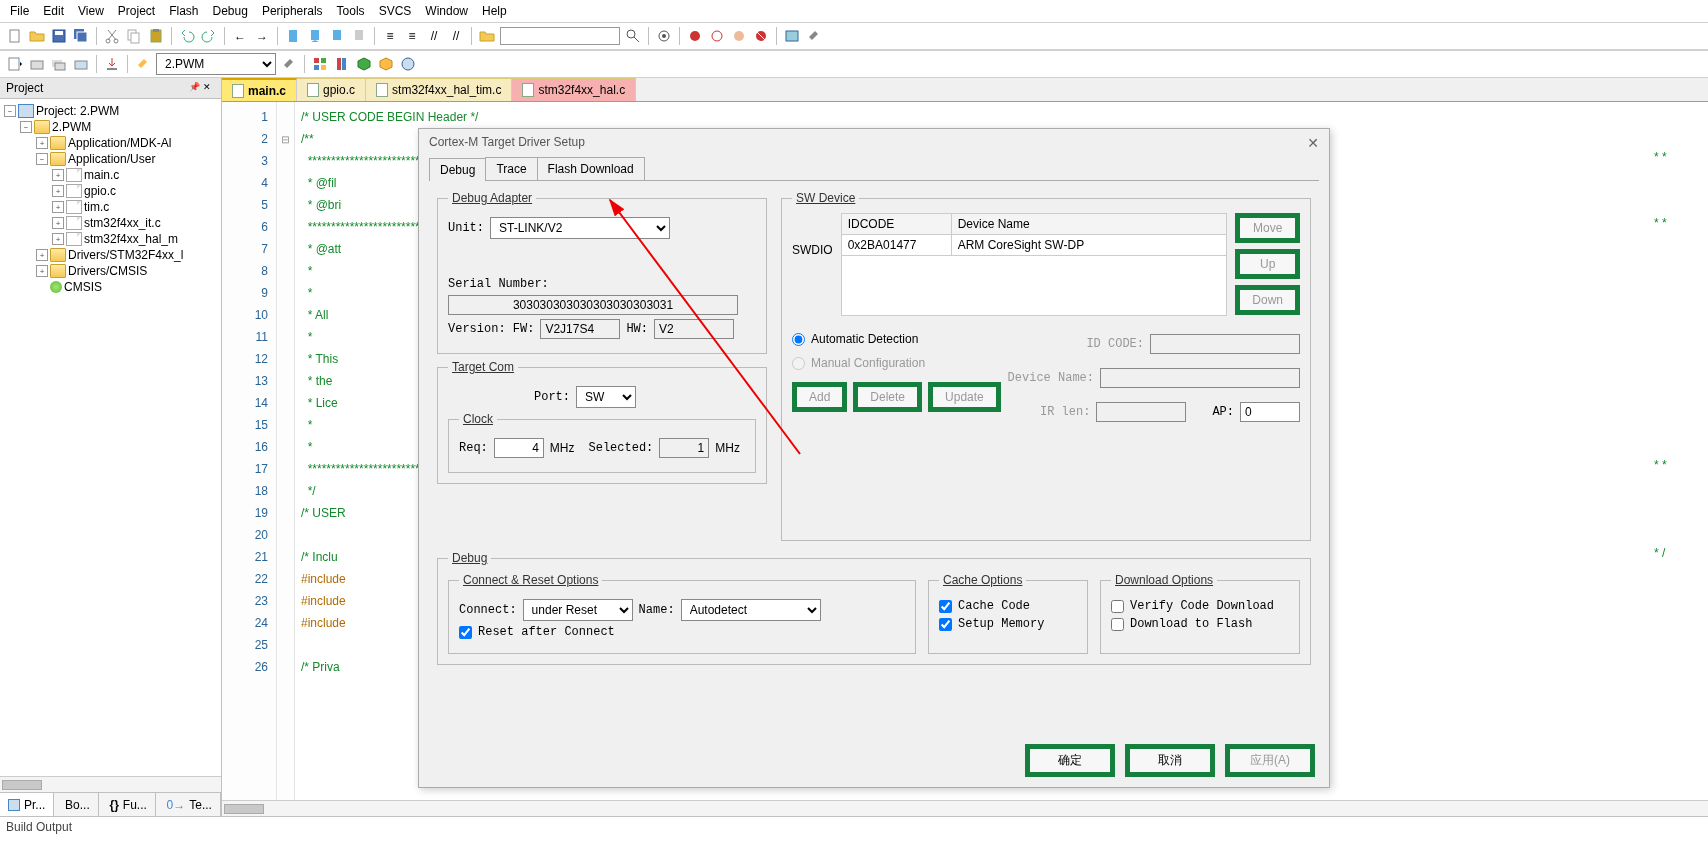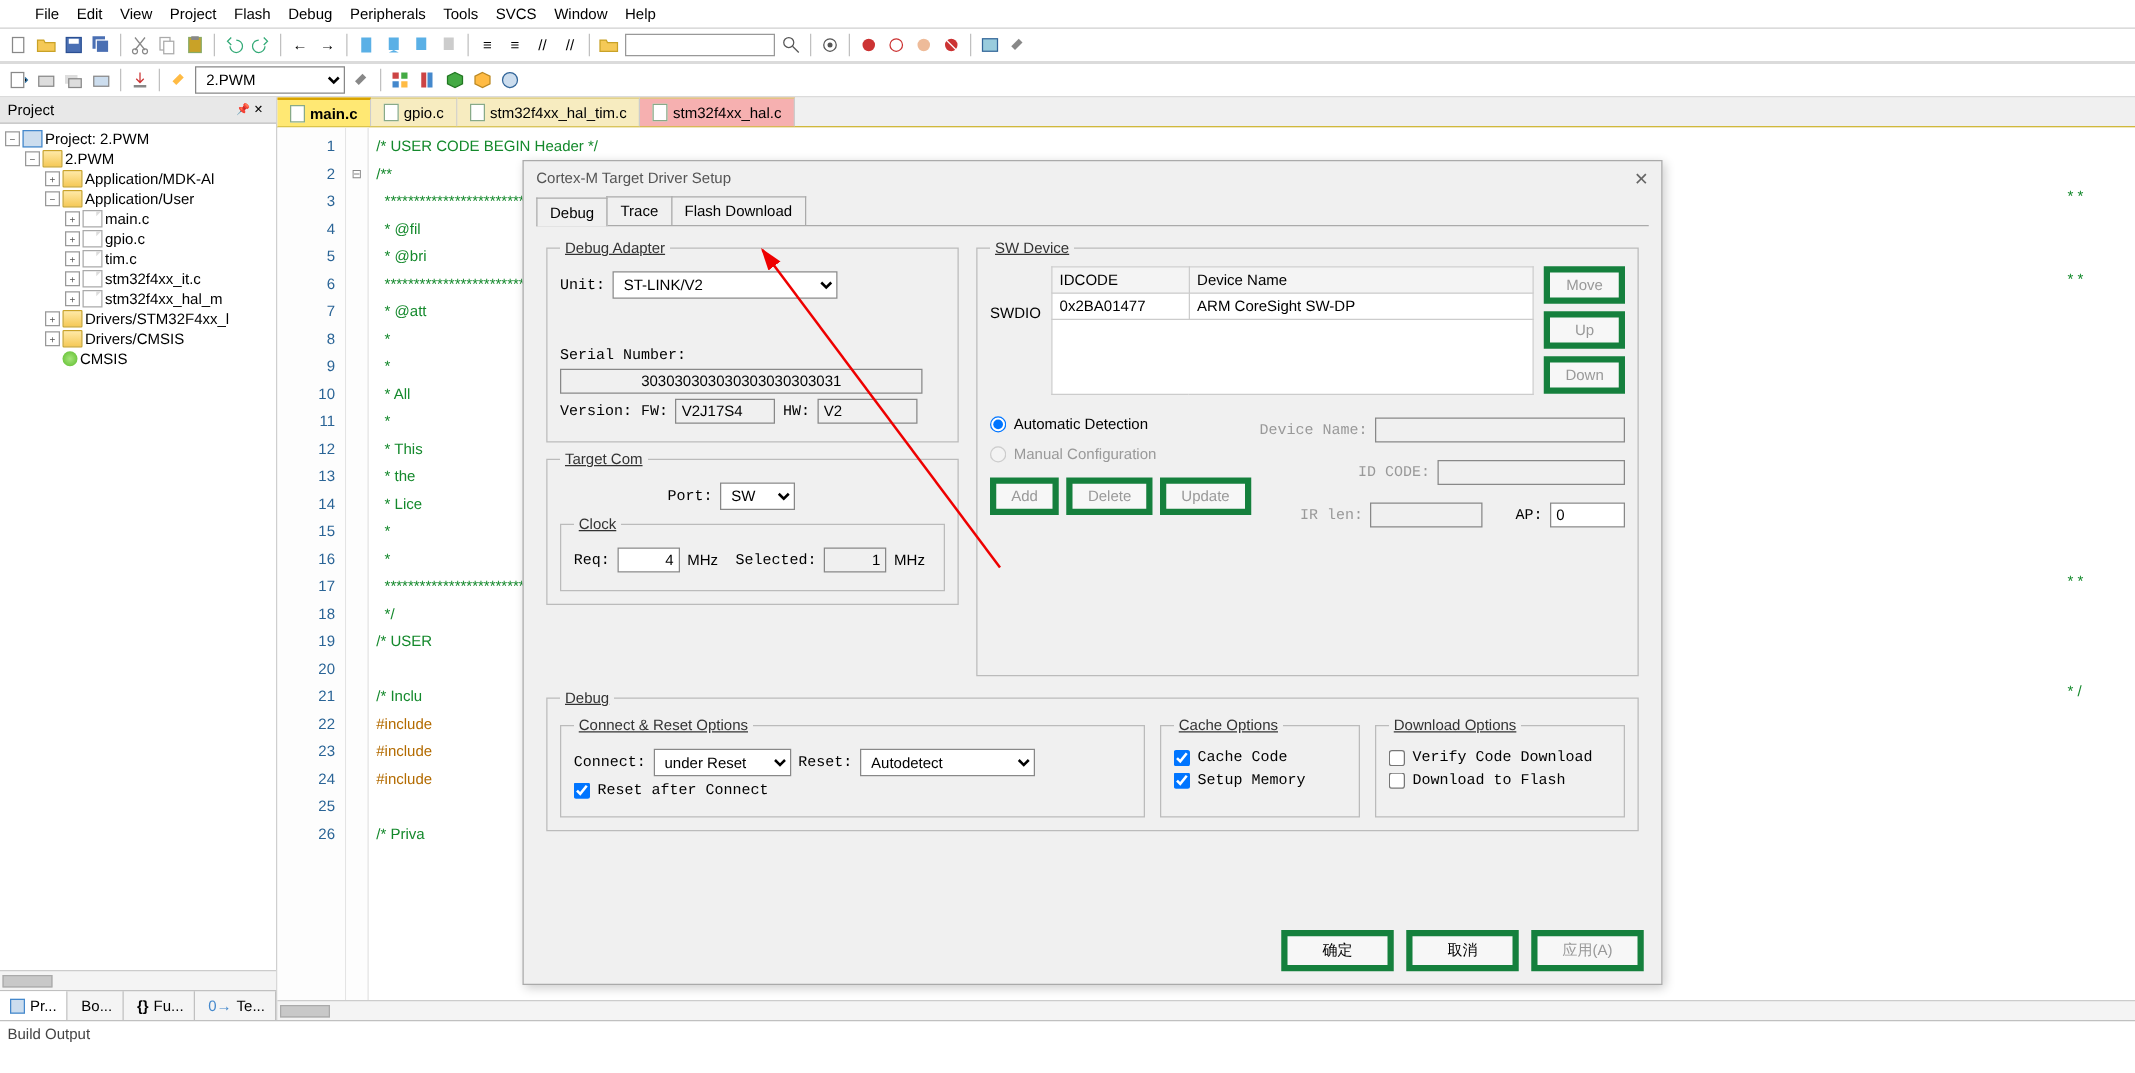--- a/index.html
+++ b/index.html
@@ -1,17 +1,17 @@
 <!DOCTYPE html>
 <html><head>
 <meta charset="utf-8">
 <style>
 * { box-sizing: border-box; margin: 0; padding: 0; font-family: "Segoe UI", Tahoma, sans-serif; font-size: 12px; }
 body { background: #fff; width: 1708px; height: 858px; overflow: hidden; position: relative; }
-.menubar { display: flex; gap: 14px; padding: 4px 10px; background: #fff; margin-left: 18px; }
+.menubar { display: flex; gap: 14px; padding: 4px 10px; background: #fff; }
 .menubar span { cursor: default; }
 .toolbar { display: flex; gap: 4px; padding: 2px 6px; border-top: 1px solid #d0d0d0; border-bottom: 1px solid #d0d0d0; align-items: center; height: 28px; }
 .tbicon { width: 18px; height: 18px; display: inline-flex; align-items: center; justify-content: center; }
 .tbicon svg { width: 16px; height: 16px; }
 .toolbar .sep { width: 1px; height: 18px; background: #c0c0c0; margin: 0 2px; }
 .toolbar input.search { width: 120px; height: 18px; border: 1px solid #999; }
 .main { display: flex; height: calc(100% - 120px); }
 .project-pane { width: 222px; border-right: 1px solid #c0c0c0; display: flex; flex-direction: column; }
 .pane-title { background: #e8e8e8; padding: 3px 6px; border-bottom: 1px solid #c0c0c0; display: flex; justify-content: space-between; align-items: center; }
 .pane-title .ctrls { display: flex; gap: 2px; }
@@ -632,26 +632,26 @@
                   <label style="color:#999">Manual Configuration</label>
                 </div>
               <div class="frow">
                 <button class="btn" disabled="">Add</button>
                 <button class="btn" disabled="">Delete</button>
                 <button class="btn" disabled="">Update</button>
               </div>
             </div>
             <div class="col" style="flex:1">
               <div class="frow" style="justify-content:flex-end">
+                  <label style="color:#999">ID CODE:</label>
+                  <input type="text" class="ro" readonly="" style="width: 150px;">
+                </div>
+              <div class="frow" style="justify-content:flex-end">
                   <label style="color:#999">Device Name:</label>
                   <input type="text" class="ro" readonly="" style="width: 200px;">
-                </div>
-              <div class="frow" style="justify-content:flex-end">
-                  <label style="color:#999">ID CODE:</label>
-                  <input type="text" class="ro" readonly="" style="width: 150px;">
                 </div>
               <div class="frow" style="justify-content:flex-end">
                 <label style="color:#999">IR len:</label>
                   <input type="text" class="ro" readonly="" style="width: 90px;">
                 <label style="margin-left:20px">AP:</label>
                   <input type="text" style="width: 60px;" value="0">
               </div>
             </div>
           </div>
         </fieldset>
@@ -659,21 +659,21 @@
     </div>
 
     <fieldset>
       <legend>Debug</legend>
       <div style="display:flex;gap:12px">
         <fieldset style="flex:1">
           <legend>Connect &amp; Reset Options</legend>
           <div class="frow">
             <label>Connect:</label>
             <select style="width:110px"><option>under Reset</option></select>
-            <label>Reset:</label>
+            <label>Name:</label>
             <select style="width:140px"><option>Autodetect</option></select>
           </div>
           <div class="frow">
               <input type="checkbox" checked="" style="">
               <label>Reset after Connect</label>
             </div>
         </fieldset>
         <fieldset style="width:160px">
           <legend>Cache Options</legend>
           <div class="frow">

